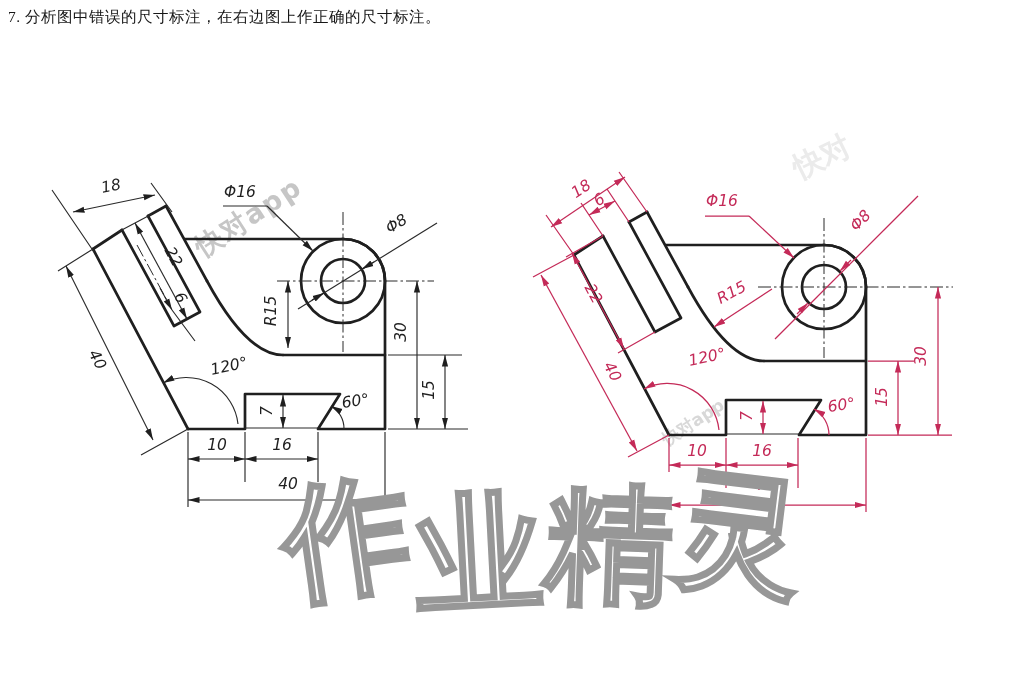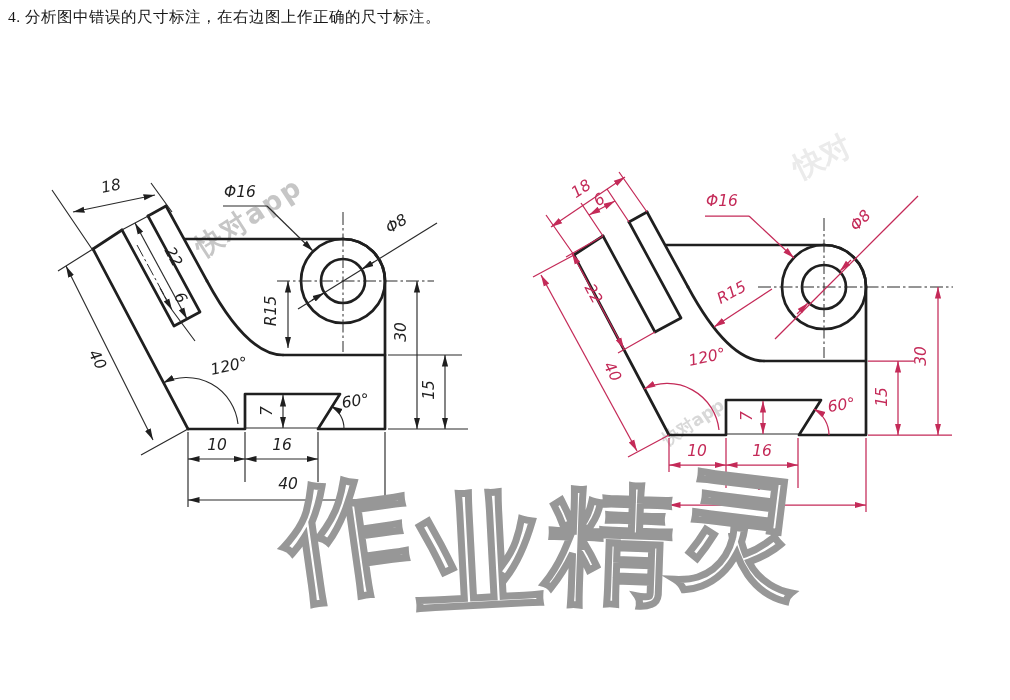--- a/index.html
+++ b/index.html
@@ -29,21 +29,21 @@
   .cl{stroke:#2a2a2a;stroke-width:1;fill:none;stroke-dasharray:13 3 2.5 3;}
   .rthin{stroke:#c42a58;stroke-width:1.25;fill:none;}
   .dim{font:italic 15.5px "DejaVu Sans",sans-serif;fill:#1f1f1f;text-anchor:middle;}
   .rdim{fill:#c42a58;}
 </style>
 </head>
 <body>
 
 <div class="stage">
 
-  <div class="title">4. 分析图中错误的尺寸标注，在右边图上作正确的尺寸标注。</div>
+  <div class="title">7. 分析图中错误的尺寸标注，在右边图上作正确的尺寸标注。</div>
 
   <div class="wm-small wm-left">快对app</div>
   <div class="wm-small wm-right">快对app</div>
   <div class="wm-small wm-corner">快对</div>
 
   <svg width="1010" height="700" viewBox="0 0 1010 700">
     <defs>
       <marker id="ab" viewBox="0 0 12 8" refX="11.5" refY="4" markerWidth="12" markerHeight="8" markerUnits="userSpaceOnUse" orient="auto-start-reverse">
         <path d="M11.5,4 L0,0.9 L0,7.1 Z" fill="#1f1f1f"></path>
       </marker>

